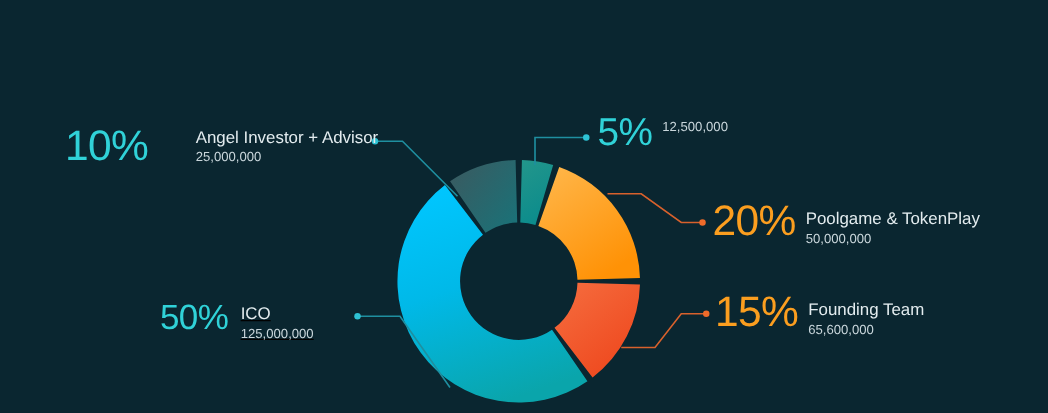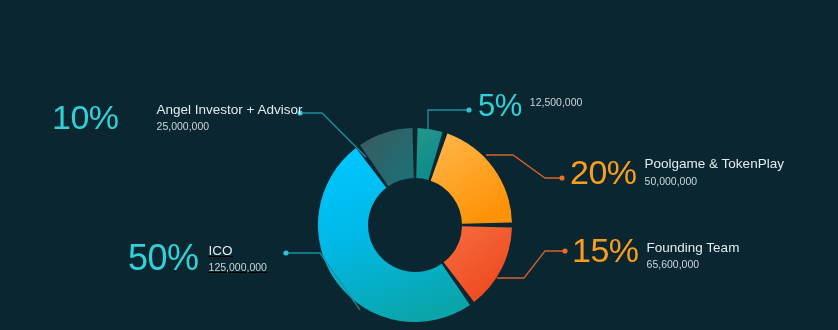--- a/index.html
+++ b/index.html
@@ -61,27 +61,27 @@
 
   
   #label-angel { left: 52px; top: 96px; align-items: flex-end; }
   #label-angel .pct { margin-top: 2px; }
   #label-angel .txt-col { margin-left: 38px; margin-top: 6px; }
 
   #label-bounty { left: 478px; top: 90px; align-items: flex-start; }
   #label-bounty .txt-col { margin-left: 8px; margin-top: 4px; }
 
   #label-pool { left: 570px; top: 155px; align-items: center; }
-  #label-pool .txt-col { margin-left: 8px; margin-top: 1px; }
+  #label-pool .txt-col { margin-left: 8px; margin-top: 12px; }
 
   #label-founding { left: 572px; top: 228px; align-items: center; }
   #label-founding .txt-col { margin-left: 8px; margin-top: 12px; }
 
   #label-ico { left: 128px; top: 240px; align-items: flex-start; }
-  #label-ico .pct { font-size: 36px; }
+  #label-ico .pct { font-size: 28px; }
   #label-ico .txt-col { margin-left: 10px; margin-top: 3px; text-decoration: underline; }
 </style>
 </head>
 <body style="background: rgb(10, 38, 48);">
 
 <div id="stage" style="background: rgb(10, 38, 48);">
 
   <svg id="chart-svg" viewBox="0 0 838 330">
     <defs>
       <linearGradient id="g-bounty" x1="0" y1="0" x2="0.35" y2="1">

